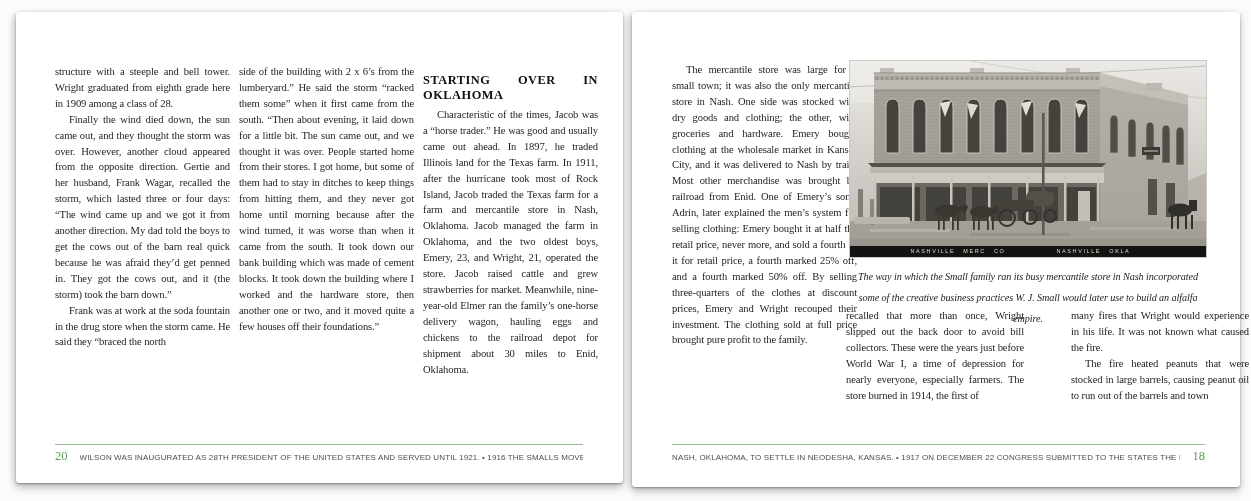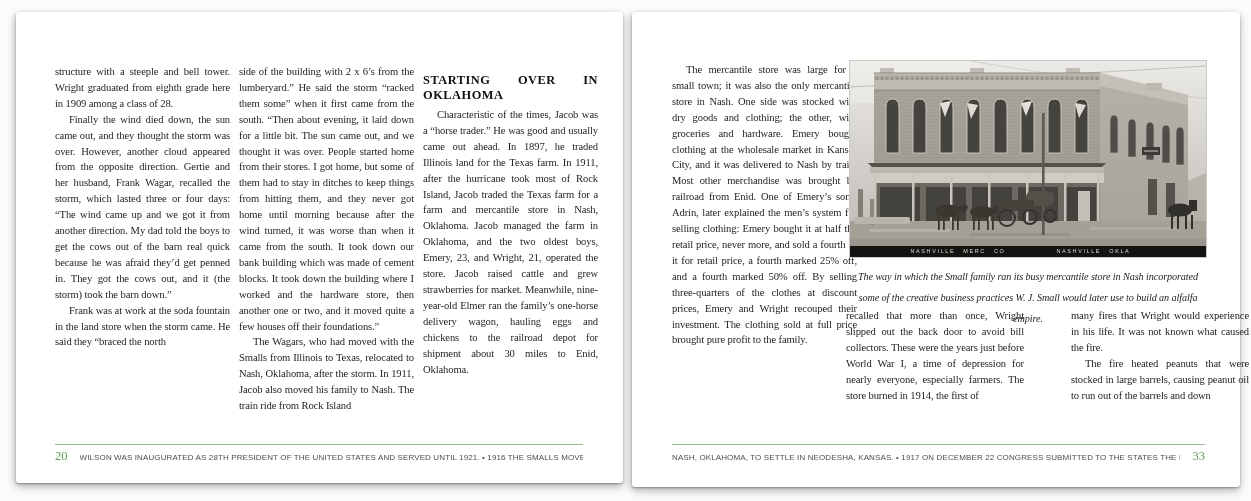--- a/index.html
+++ b/index.html
@@ -50,25 +50,24 @@
 </head>
 <body>
 
 <div class="stage">
 
   <section class="page page-left">
     <div class="columns-left">
       <div class="col">
           <p>structure with a steeple and bell tower. Wright graduated from eighth grade here in 1909 among a class of 28.</p>
           <p class="indent">Finally the wind died down, the sun came out, and they thought the storm was over. However, another cloud appeared from the opposite direction. Gertie and her husband, Frank Wagar, recalled the storm, which lasted three or four days: “The wind came up and we got it from another direction. My dad told the boys to get the cows out of the barn real quick because he was afraid they’d get penned in. They got the cows out, and it (the storm) took the barn down.”</p>
-          <p class="indent">Frank was at work at the soda fountain in the land store when the storm came. He said they “braced the north</p>
+          <p class="indent">Frank was at work at the soda fountain in the drug store when the storm came. He said they “braced the north</p>
         </div>
       <div class="col">
           <p>side of the building with 2 x 6’s from the lumberyard.” He said the storm “racked them some” when it first came from the south. “Then about evening, it laid down for a little bit. The sun came out, and we thought it was over. People started home from their stores. I got home, but some of them had to stay in ditches to keep things from hitting them, and they never got home until morning because after the wind turned, it was worse than when it came from the south. It took down our bank building which was made of cement blocks. It took down the building where I worked and the hardware store, then another one or two, and it moved quite a few houses off their foundations.”</p>
-          <p class="indent">The Wagars, who had moved with the Smalls from Illinois to Texas, relocated to Nash, Oklahoma, after the storm. In 1911, Jacob also moved his family to Nash. The train ride from Rock Island</p>
         </div>
       <div class="col">
           <h3>STARTING OVER IN OKLAHOMA</h3>
           <p class="indent">Characteristic of the times, Jacob was a “horse trader.” He was good and usually came out ahead. In 1897, he traded Illinois land for the Texas farm. In 1911, after the hurricane took most of Rock Island, Jacob traded the Texas farm for a farm and mercantile store in Nash, Oklahoma. Jacob managed the farm in Oklahoma, and the two oldest boys, Emery, 23, and Wright, 21, operated the store. Jacob raised cattle and grew strawberries for market. Meanwhile, nine-year-old Elmer ran the family’s one-horse delivery wagon, hauling eggs and chickens to the railroad depot for shipment about 30 miles to Enid, Oklahoma.</p>
         </div>
     </div>
     <footer class="footer footer-left">
       <span class="pagenum">20</span>
       <span class="footnote">WILSON WAS INAUGURATED AS 28TH PRESIDENT OF THE UNITED STATES AND SERVED UNTIL 1921.  • 1916 THE SMALLS MOVED FROM</span>
     </footer>
@@ -223,22 +222,22 @@
       </div>
     </figure>
 
     <div class="caption">The way in which the Small family ran its busy mercantile store in Nash incorporated some of the creative business practices W. J. Small would later use to build an alfalfa empire.</div>
 
     <div class="col col-r2">
         <p>recalled that more than once, Wright slipped out the back door to avoid bill collectors. These were the years just before World War I, a time of depression for nearly everyone, especially farmers. The store burned in 1914, the first of</p>
       </div>
     <div class="col col-r3">
         <p>many fires that Wright would experience in his life. It was not known what caused the fire.</p>
-        <p class="indent">The fire heated peanuts that were stocked in large barrels, causing peanut oil to run out of the barrels and down</p>
+        <p class="indent">The fire heated peanuts that were stocked in large barrels, causing peanut oil to run out of the barrels and town</p>
       </div>
 
     <footer class="footer footer-right">
       <span class="footnote">NASH, OKLAHOMA, TO SETTLE IN NEODESHA, KANSAS.  • 1917 ON DECEMBER 22 CONGRESS SUBMITTED TO THE STATES THE EIGHTEENTH</span>
-      <span class="pagenum">33</span>
+      <span class="pagenum">18</span>
     </footer>
   </section>
 
 </div>
 
 </body></html>

